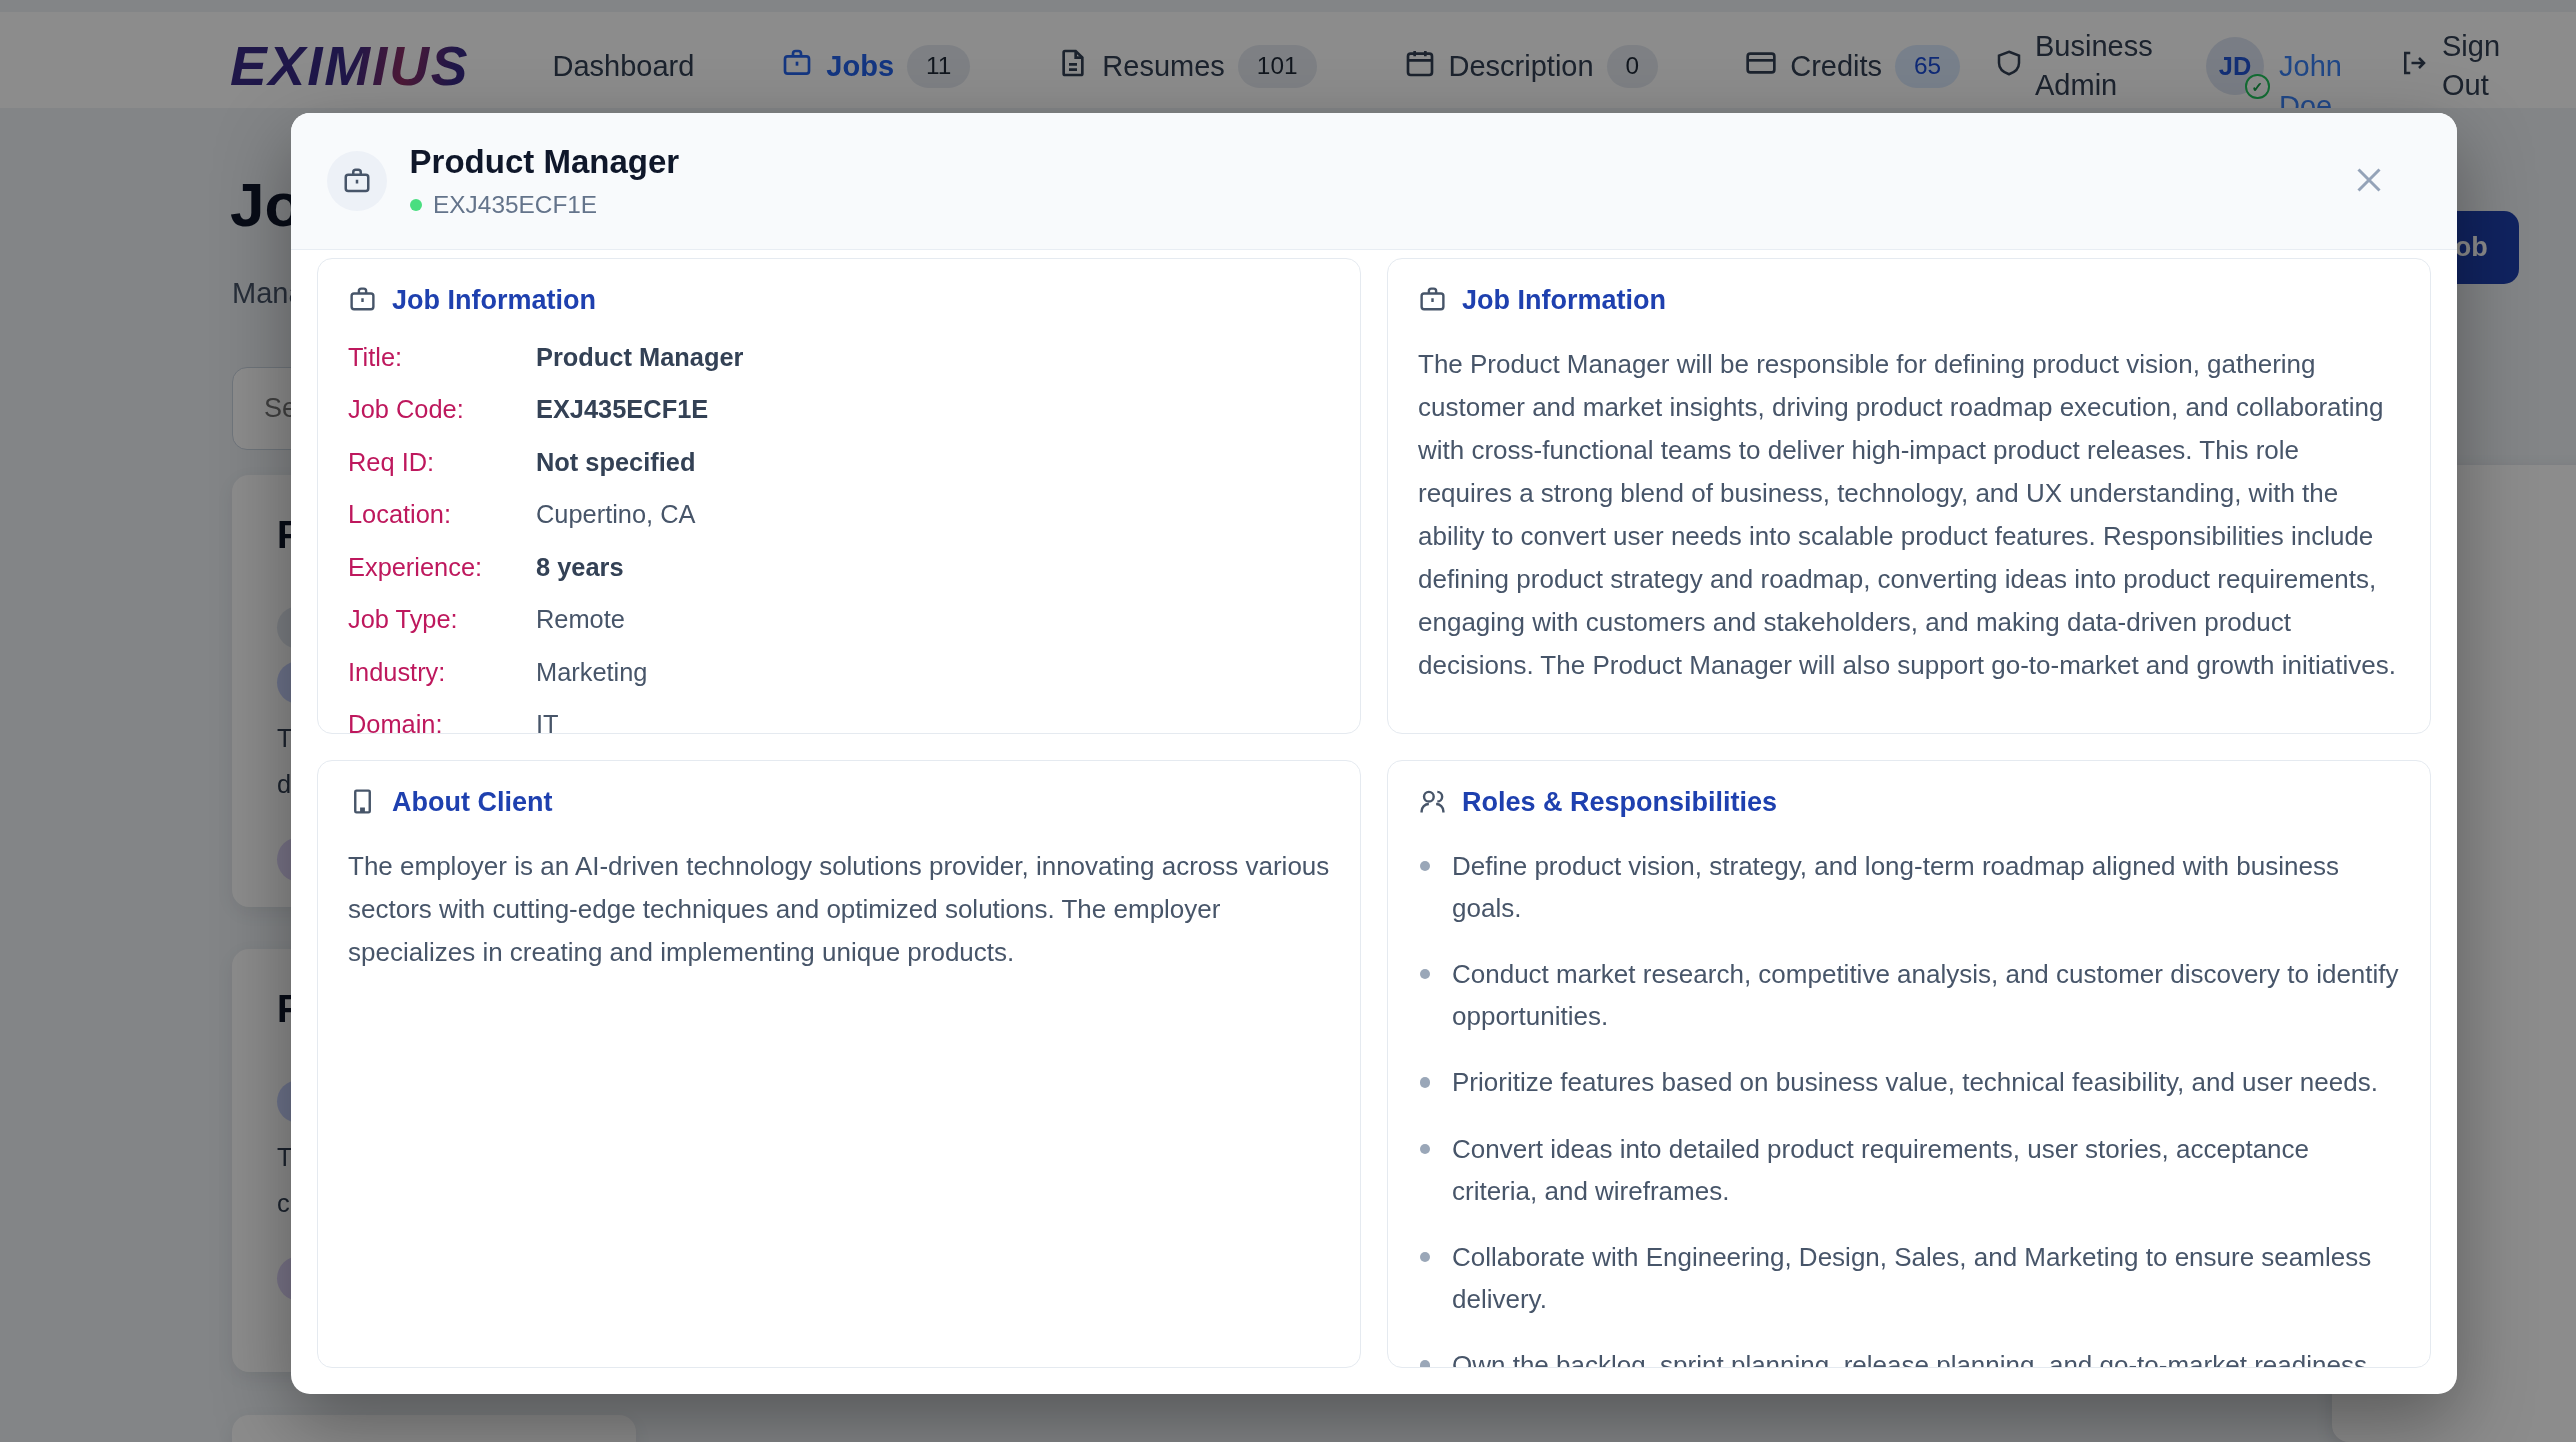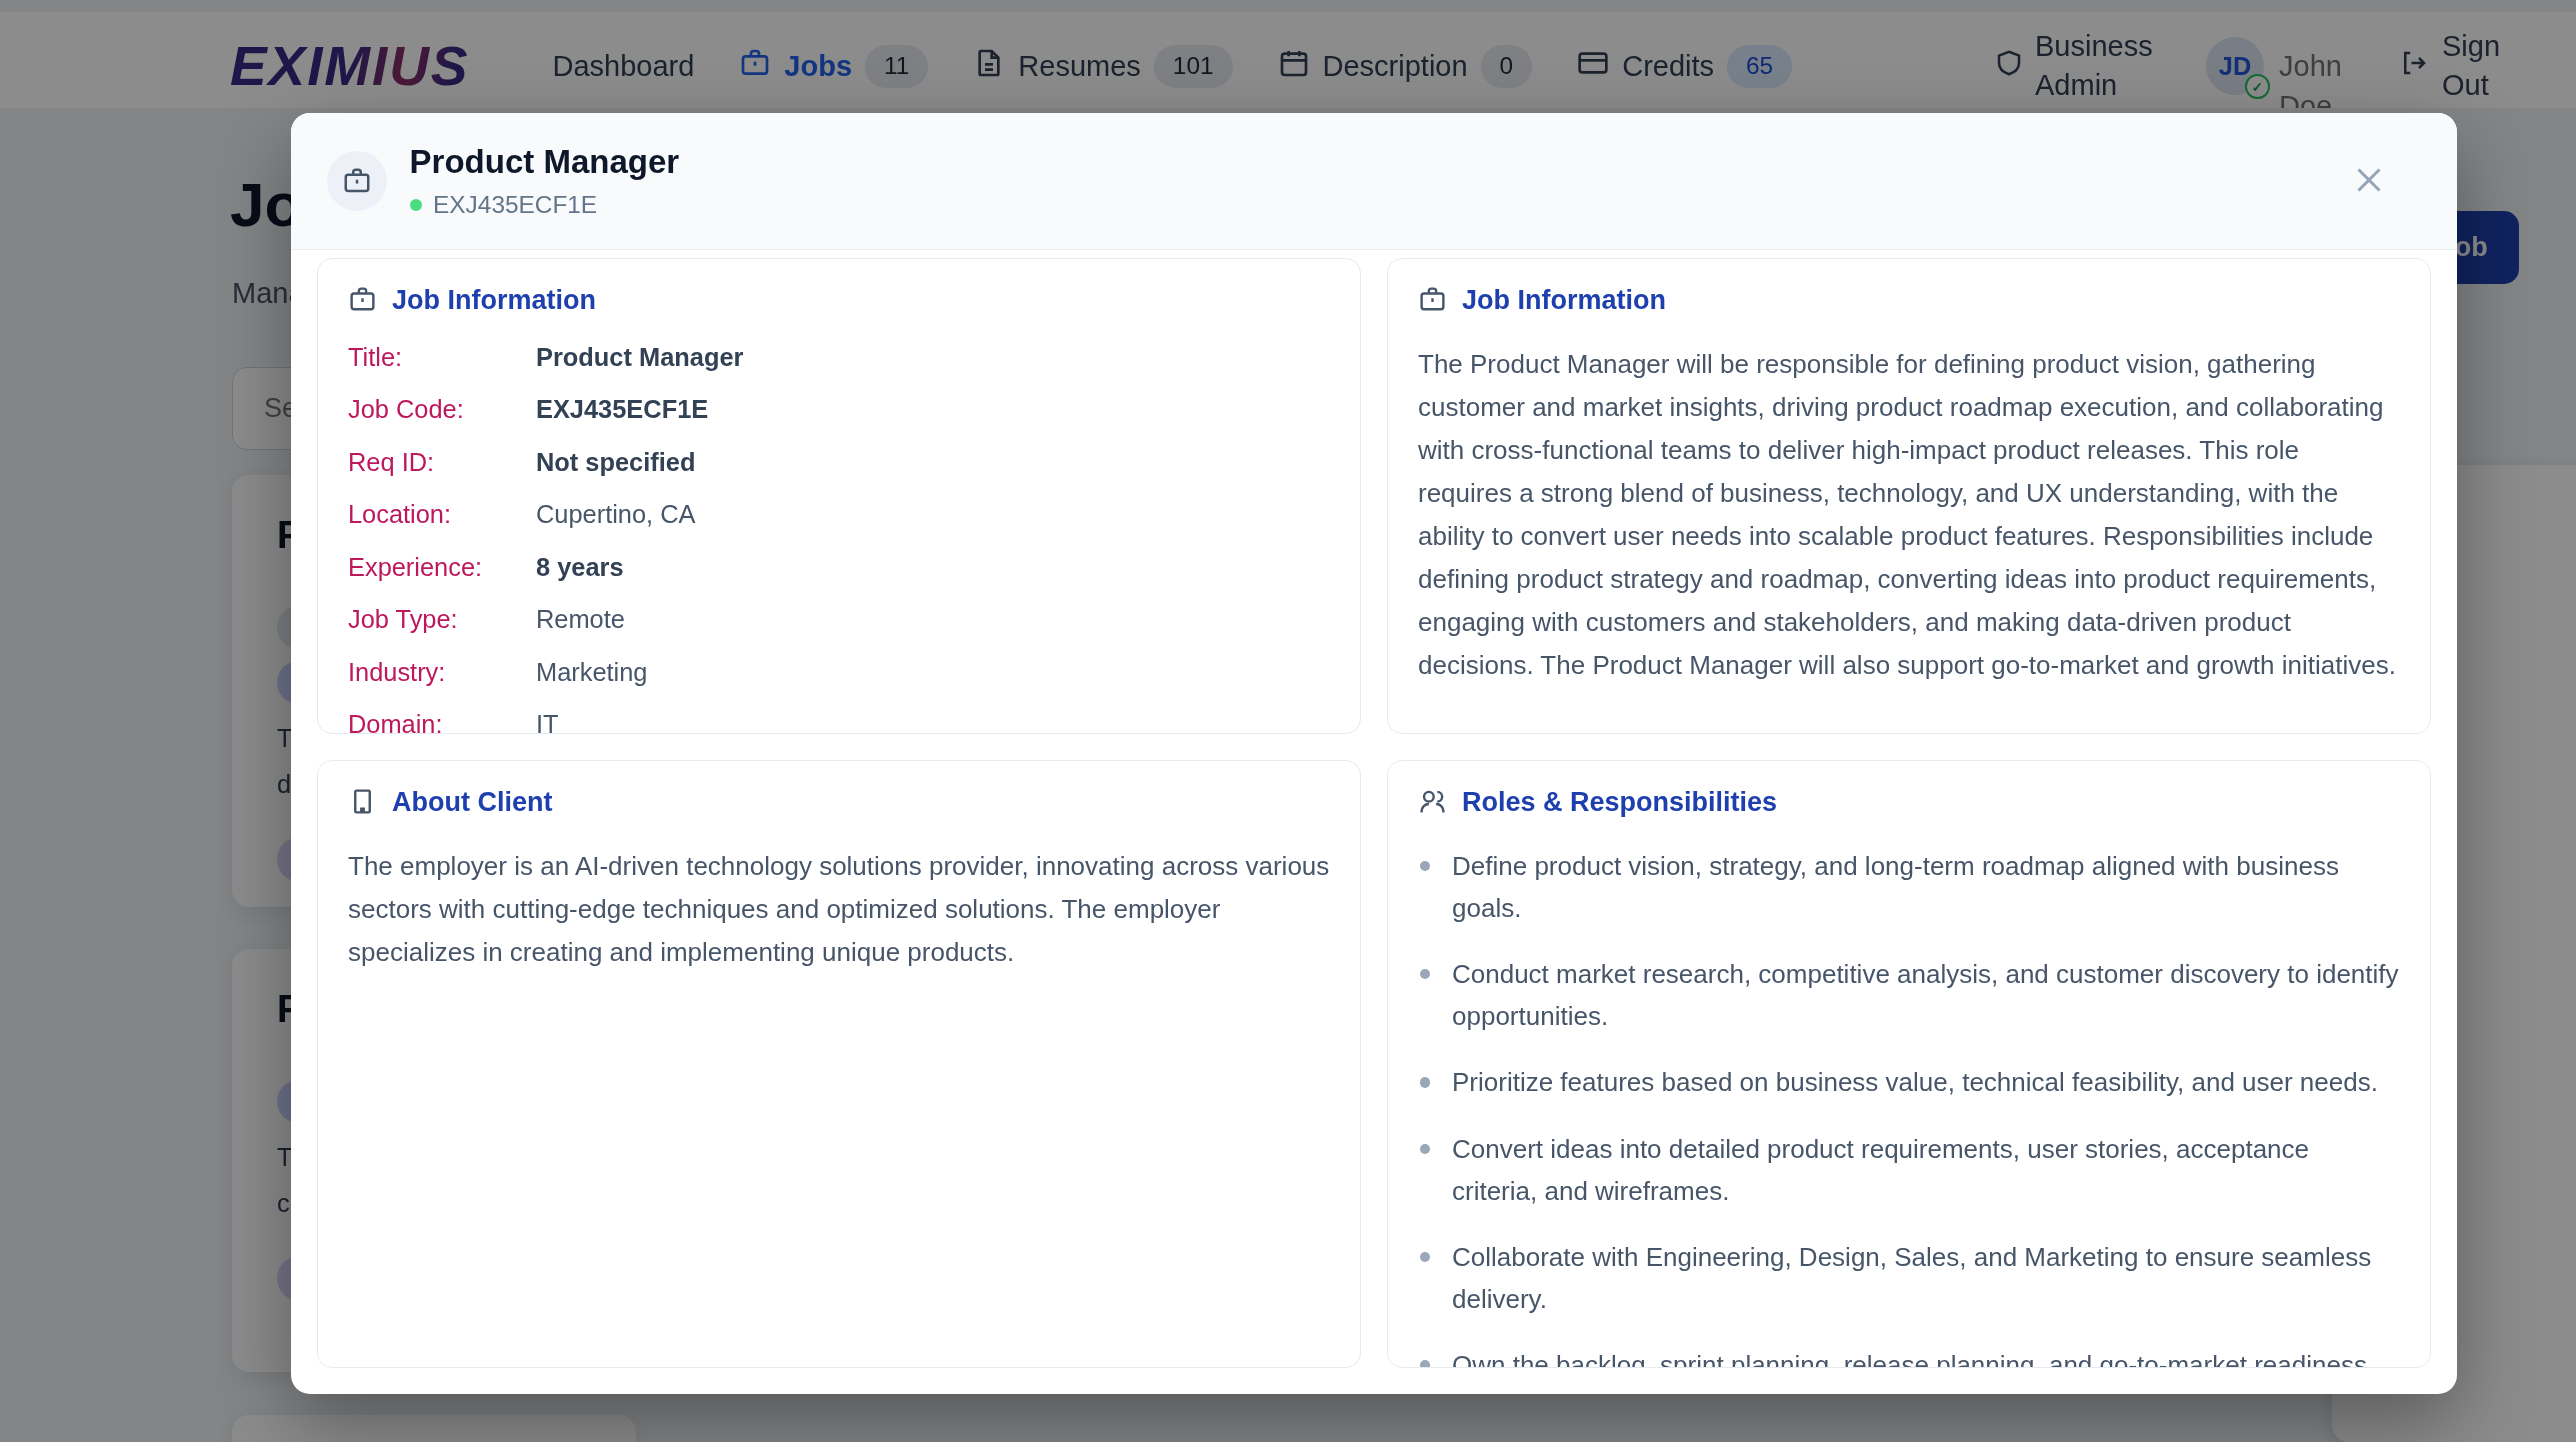--- a/index.html
+++ b/index.html
@@ -5,37 +5,37 @@
   * { margin:0; padding:0; box-sizing:border-box; }
   html,body { width:2576px; height:1442px; overflow:hidden; }
   body { font-family:"Liberation Sans", sans-serif; background:#eef2f6; position:relative; }
 
   
   .navbar { position:absolute; top:12px; left:0; width:2576px; height:108px; background:#ffffff;
             display:flex; align-items:center; padding-left:230px; padding-right:66px; z-index:1; }
   .logo { font-size:55px; font-weight:900; letter-spacing:1.9px; color:#3a2b85; font-style:italic;
           background:linear-gradient(100deg,#3a2b85 50%,#8c2f63 72%,#3a2b85 92%);
           -webkit-background-clip:text; background-clip:text; -webkit-text-fill-color:transparent; }
-  .nav-items { display:flex; align-items:center; gap:45px; margin-left:83px; }
+  .nav-items { display:flex; align-items:center; gap:87px; margin-left:83px; }
   .nav-item { display:flex; align-items:center; gap:13px; font-size:29px; font-weight:500; color:#334155; cursor:pointer; }
   .nav-item svg { width:32px; height:32px; }
   .nav-item.active { color:#2563eb; font-weight:600; }
   .badge { font-size:24.4px; background:#e5eaf1; color:#1f2937; border-radius:939px; padding:7.5px 19px; font-weight:500; }
   .badge.blue { background:#dbeafe; color:#1d4ed8; }
   .nav-right { display:flex; align-items:center; gap:39px; margin-left:auto; }
   .nav-role { display:flex; align-items:center; gap:11.3px; font-size:29px; font-weight:500; color:#334155; }
   .nav-role svg { width:30px; height:30px; }
   .nav-role .wrap2 { width:132px; line-height:1.35; }
   .nav-user { display:flex; align-items:center; gap:15px; }
   .avatar { position:relative; width:58px; height:58px; border-radius:50%; background:#dde4f2;
             display:flex; align-items:center; justify-content:center; font-size:25.4px; font-weight:700; color:#2457d6; }
   .avatar .check { position:absolute; right:-5.6px; bottom:-3.8px; width:24.4px; height:24.4px; border-radius:50%;
                    background:#ffffff; border:2.4px solid #22c55e; color:#16a34a; font-size:14px;
                    display:flex; align-items:center; justify-content:center; font-weight:700; }
-  .nav-user-name { font-size:29px; font-weight:500; color:#737373; width:81px; line-height:1.35;margin-top:41px; }
+  .nav-user-name { font-size:29px; font-weight:500; color:#3b82f6; width:81px; line-height:1.35;margin-top:41px; }
   .nav-signout { display:flex; align-items:center; gap:13px; font-size:29px; font-weight:500; color:#334155; cursor:pointer; }
   .nav-signout svg { width:30px; height:30px; }
   .nav-signout .wrap2 { width:68px; line-height:1.35; }
 
   
   .page { position:absolute; top:108px; left:0; width:2576px; height:1334px; background:#eef2f6; z-index:1; }
   .page-title { position:absolute; left:230px; top:61px; font-size:62px; font-weight:800; color:#0f172a; white-space:nowrap; }
   .page-subtitle { position:absolute; left:232px; top:169px; font-size:29px; color:#475569; white-space:nowrap; }
   .post-job-btn { position:absolute; left:2256px; top:103px; width:263px; height:73px; background:#1e40af; color:#ffffff;
                   border:none; border-radius:15px; font-size:27px; font-weight:600; font-family:inherit; white-space:nowrap; }

